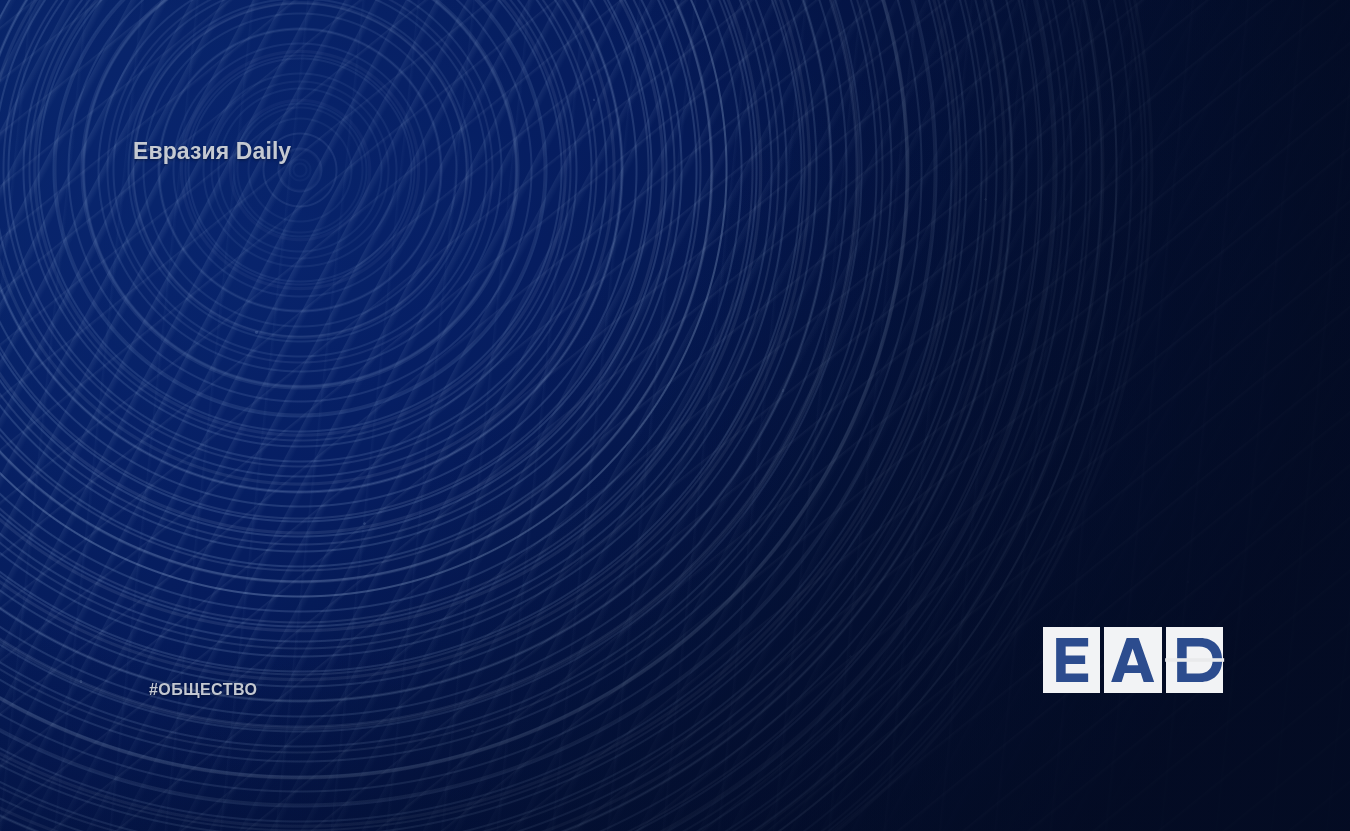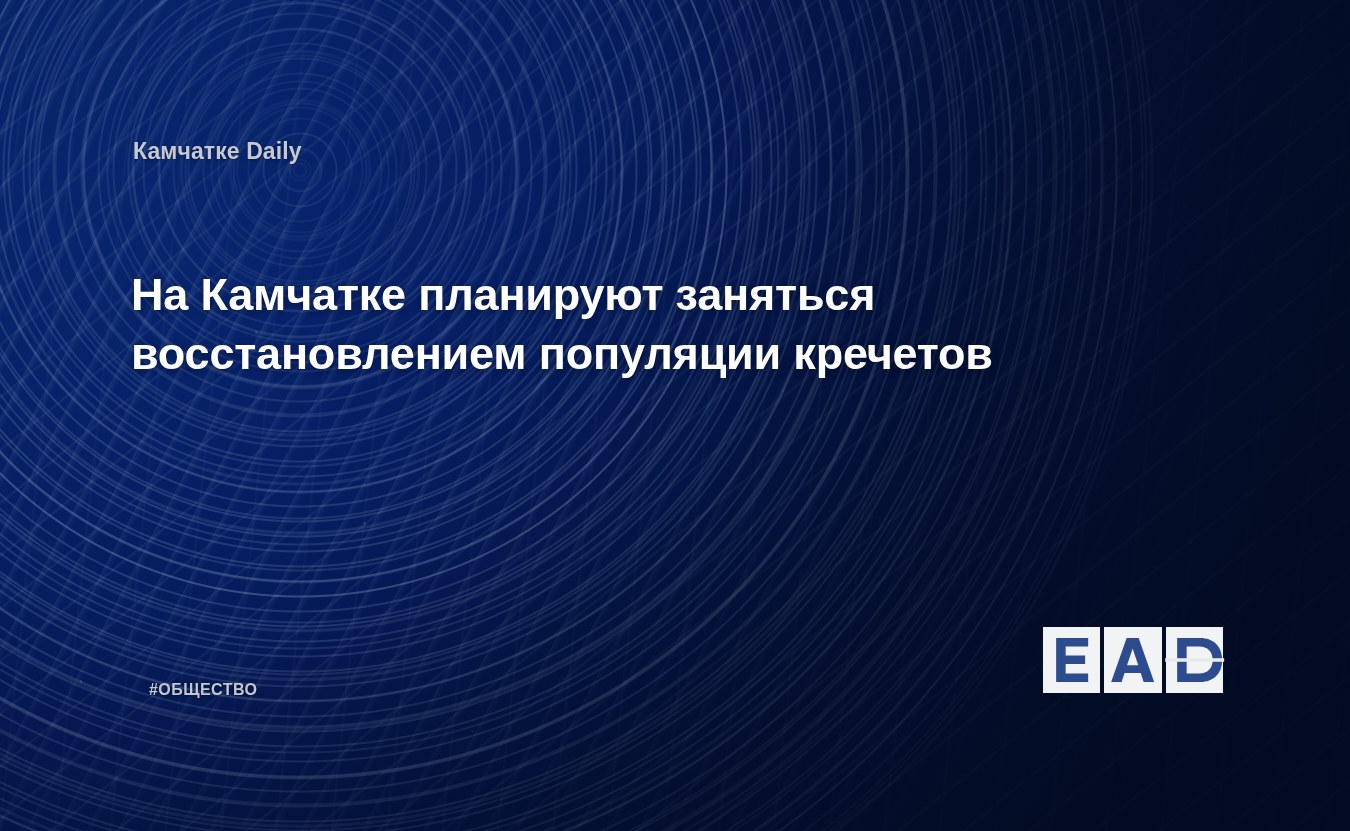--- a/index.html
+++ b/index.html
@@ -215,23 +215,22 @@
     <div class="streaks s1"></div>
     <div class="streaks s2"></div>
     <div class="streaks s3"></div>
     <div class="speckle"></div>
     <div class="bg-vignette"></div>
     <div class="bg-dark-corner"></div>
   </div>
 
   <div class="content">
 
-    <div class="site-name">Камчатке Daily</div>
-
-    <h1 class="headline">На Камчатке планируют заняться восстановлением популяции кречетов</h1>
+    <div class="site-name">Евразия Daily</div>
+
 
     <div class="category-tag">#ОБЩЕСТВО</div>
 
     <div class="logo">
 
       <div class="logo-tile tile-e">
         <svg viewBox="0 0 57 66">
           <path class="glyph" d="M13 11 H45 V19.5 H22.5 V28.5 H42 V37 H22.5 V46.5 H45 V55 H13 Z"></path>
         </svg>
       </div>

